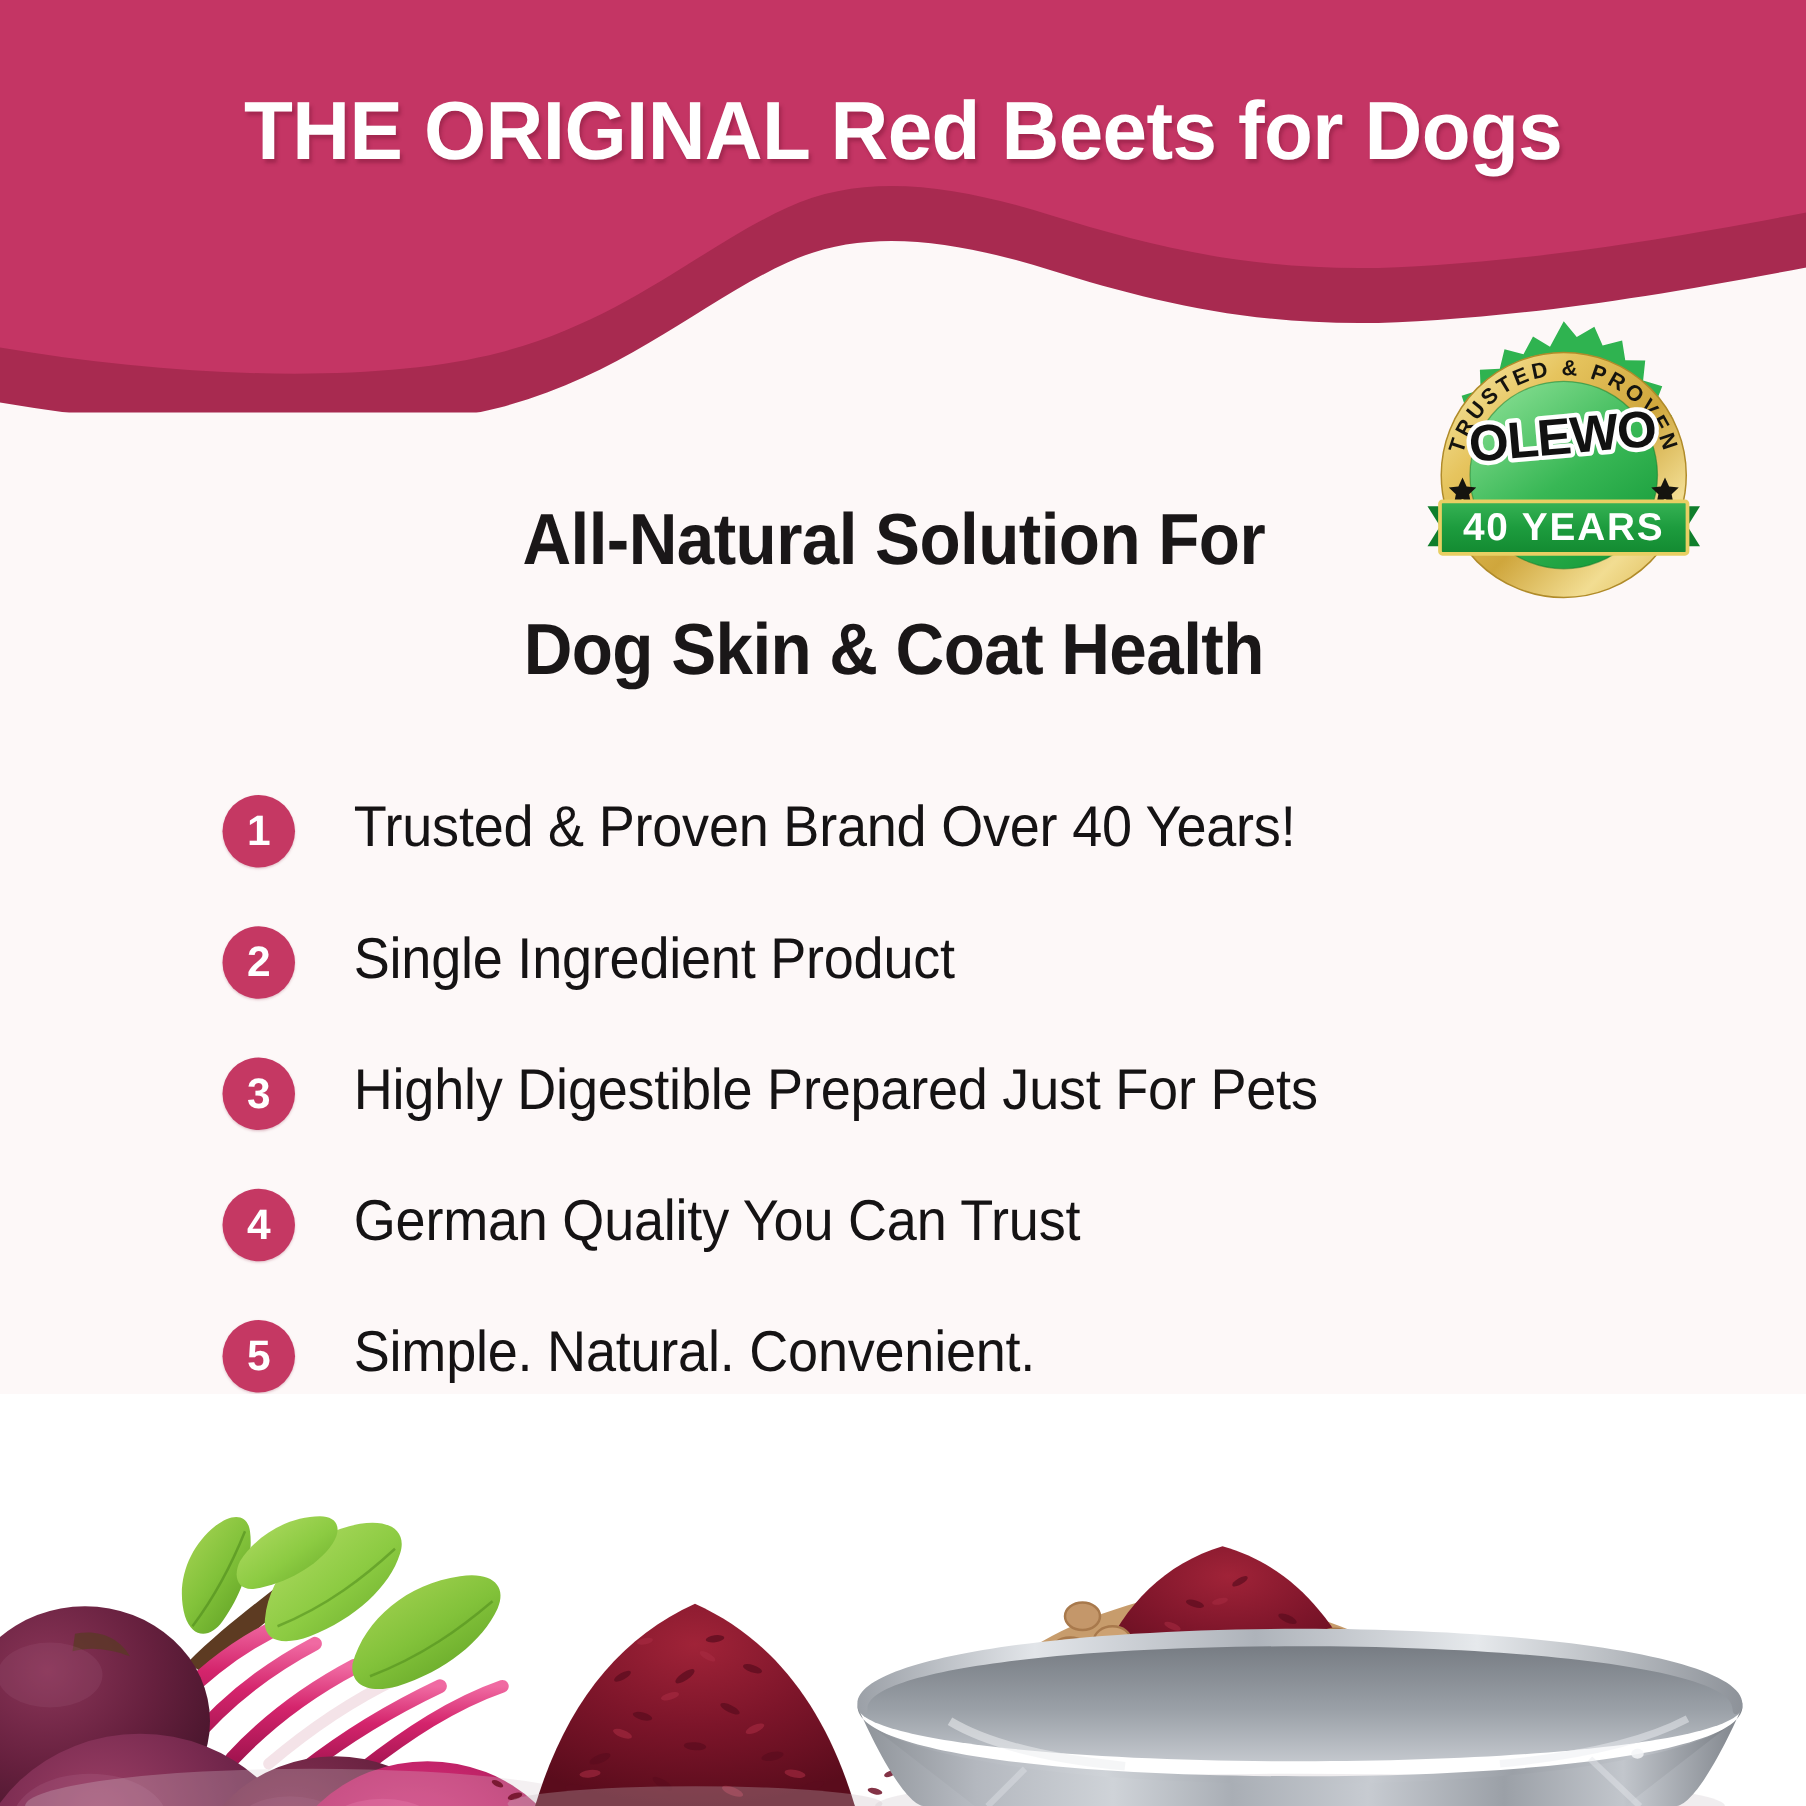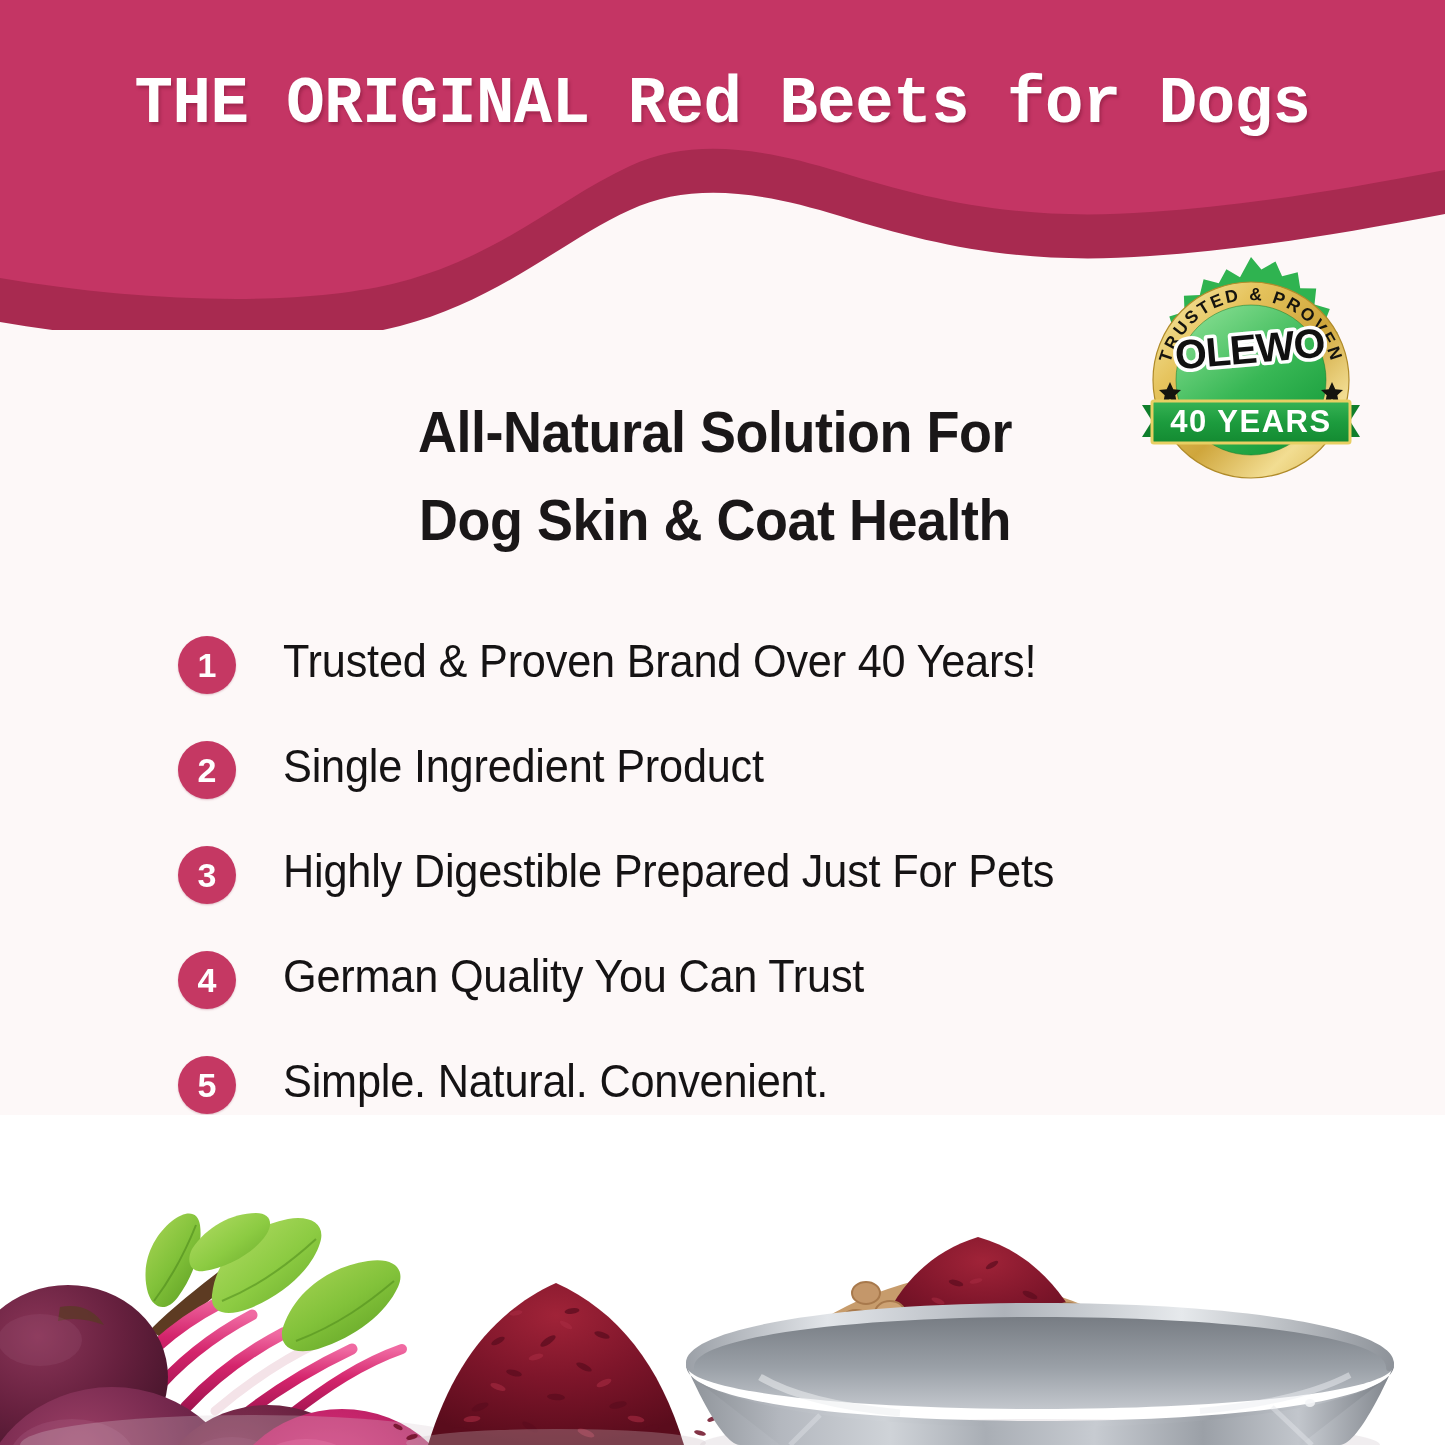--- a/index.html
+++ b/index.html
@@ -19,21 +19,20 @@
   }
 
   
   #header-banner {
     position: absolute;
     left: 0;
     top: 0;
     width: 1445px;
     height: 330px;
     overflow: hidden;
-    font-family: Liberation Mono, monospace;
   }
   #header-banner svg.wave {
     position: absolute;
     left: 0;
     top: 0;
     width: 1445px;
     height: 330px;
     display: block;
   }
   #header-title {

